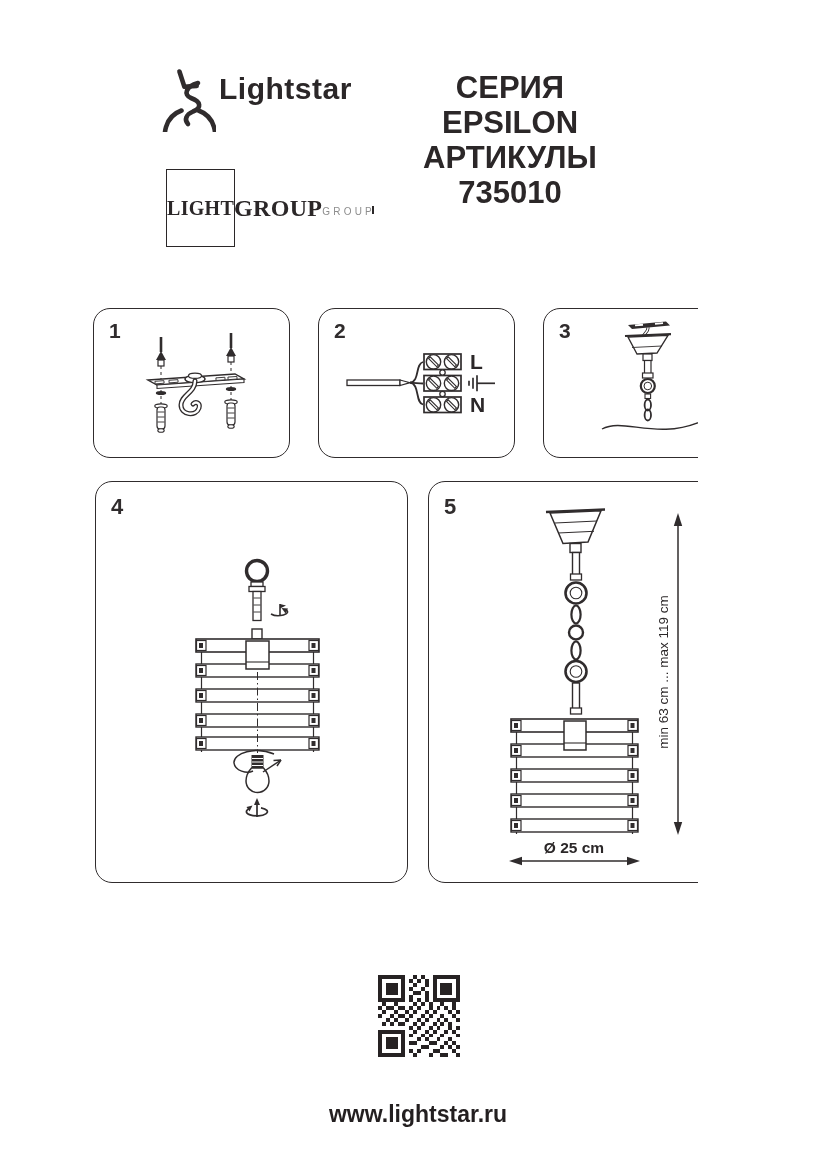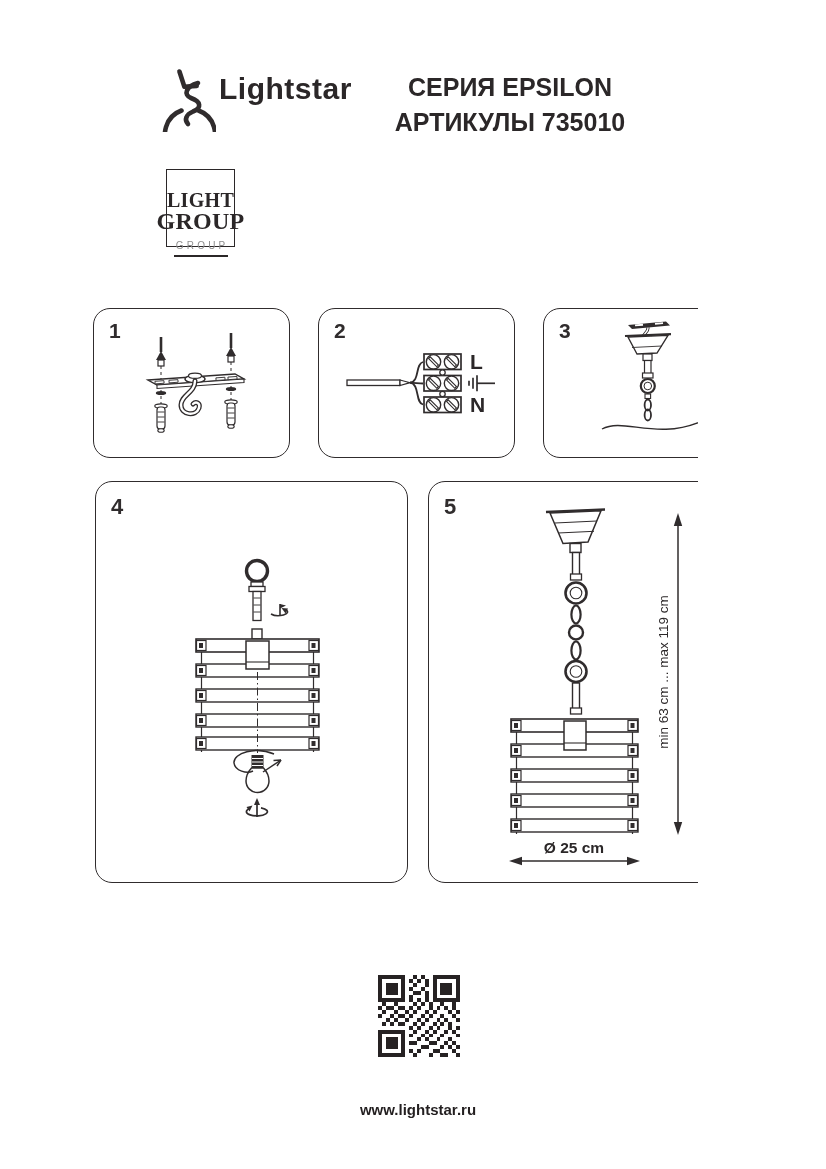--- a/index.html
+++ b/index.html
@@ -3,43 +3,43 @@
 <meta charset="utf-8">
 <style>
   html,body{margin:0;padding:0;background:#ffffff;}
   .page{position:relative;width:698px;height:1169px;background:#fff;overflow:hidden;
         font-family:"Liberation Sans","DejaVu Sans",sans-serif;color:#2b2728;}
   .abs{position:absolute;}
 
   
   .wordmark{position:absolute;left:219px;top:72px;font-size:30px;font-weight:600;letter-spacing:.5px;color:#2b2728;}
   .series-block{position:absolute;left:390px;top:70px;width:240px;text-align:center;
-                font-size:25px;font-weight:700;line-height:35px;color:#2b2728;}
+                font-size:31px;font-weight:700;line-height:35px;color:#2b2728;}
   .heading{position:absolute;left:276px;top:182px;font-size:23.5px;font-weight:700;line-height:30.5px;color:#2b2728;}
 
   
   .group-logo{position:absolute;left:166px;top:169px;width:69px;height:78px;border:1.8px solid #2b2728;
-              box-sizing:border-box;display:flex;flex-direction:column;align-items:center;justify-content:flex-start;
-              padding-top:21px;background:#fff;}
+              box-sizing:border-box;display:flex;flex-direction:row;align-items:center;justify-content:flex-start;
+              padding-top:0;background:#fff;}
   .gl-light{font-family:"Liberation Serif","DejaVu Serif",serif;font-weight:700;font-size:20px;line-height:19px;letter-spacing:.3px;}
   .gl-star{font-family:"Liberation Serif","DejaVu Serif",serif;font-weight:700;font-size:24px;line-height:23px;letter-spacing:.3px;}
   .gl-group{font-size:10px;line-height:12px;letter-spacing:3.2px;color:#8d8d8d;margin-top:7px;margin-right:-3.2px;}
   .gl-flag{width:52px;height:6px;margin-top:3px;display:flex;border:1px solid #2b2728;box-sizing:content-box;}
   .gl-flag span{flex:1;height:100%;}
 
   
   .step{position:absolute;border:1.7px solid #302c2d;border-radius:17px;background:#fff;box-sizing:border-box;}
   .step-num{position:absolute;left:15px;top:10px;font-size:21px;font-weight:600;color:#302c2d;}
   .step svg{position:absolute;left:0;top:0;}
 
   
   .article-num{position:absolute;left:318px;top:936px;width:200px;text-align:center;
                font-size:24px;font-weight:600;letter-spacing:.5px;color:#2b2728;}
   .site-url{position:absolute;left:298px;top:1101px;width:240px;text-align:center;
-            font-size:15px;font-weight:700;color:#231f20;}
+            font-size:23px;font-weight:700;color:#231f20;}
 
   
   svg text{fill:#2b2728;font-family:"Liberation Sans","DejaVu Sans",sans-serif;}
   .ln{stroke:#302c2d;fill:none;}
   .fw{fill:#fff;stroke:#302c2d;}
   .fb{fill:#302c2d;stroke:none;}
 </style>
 </head>
 <body>
 

